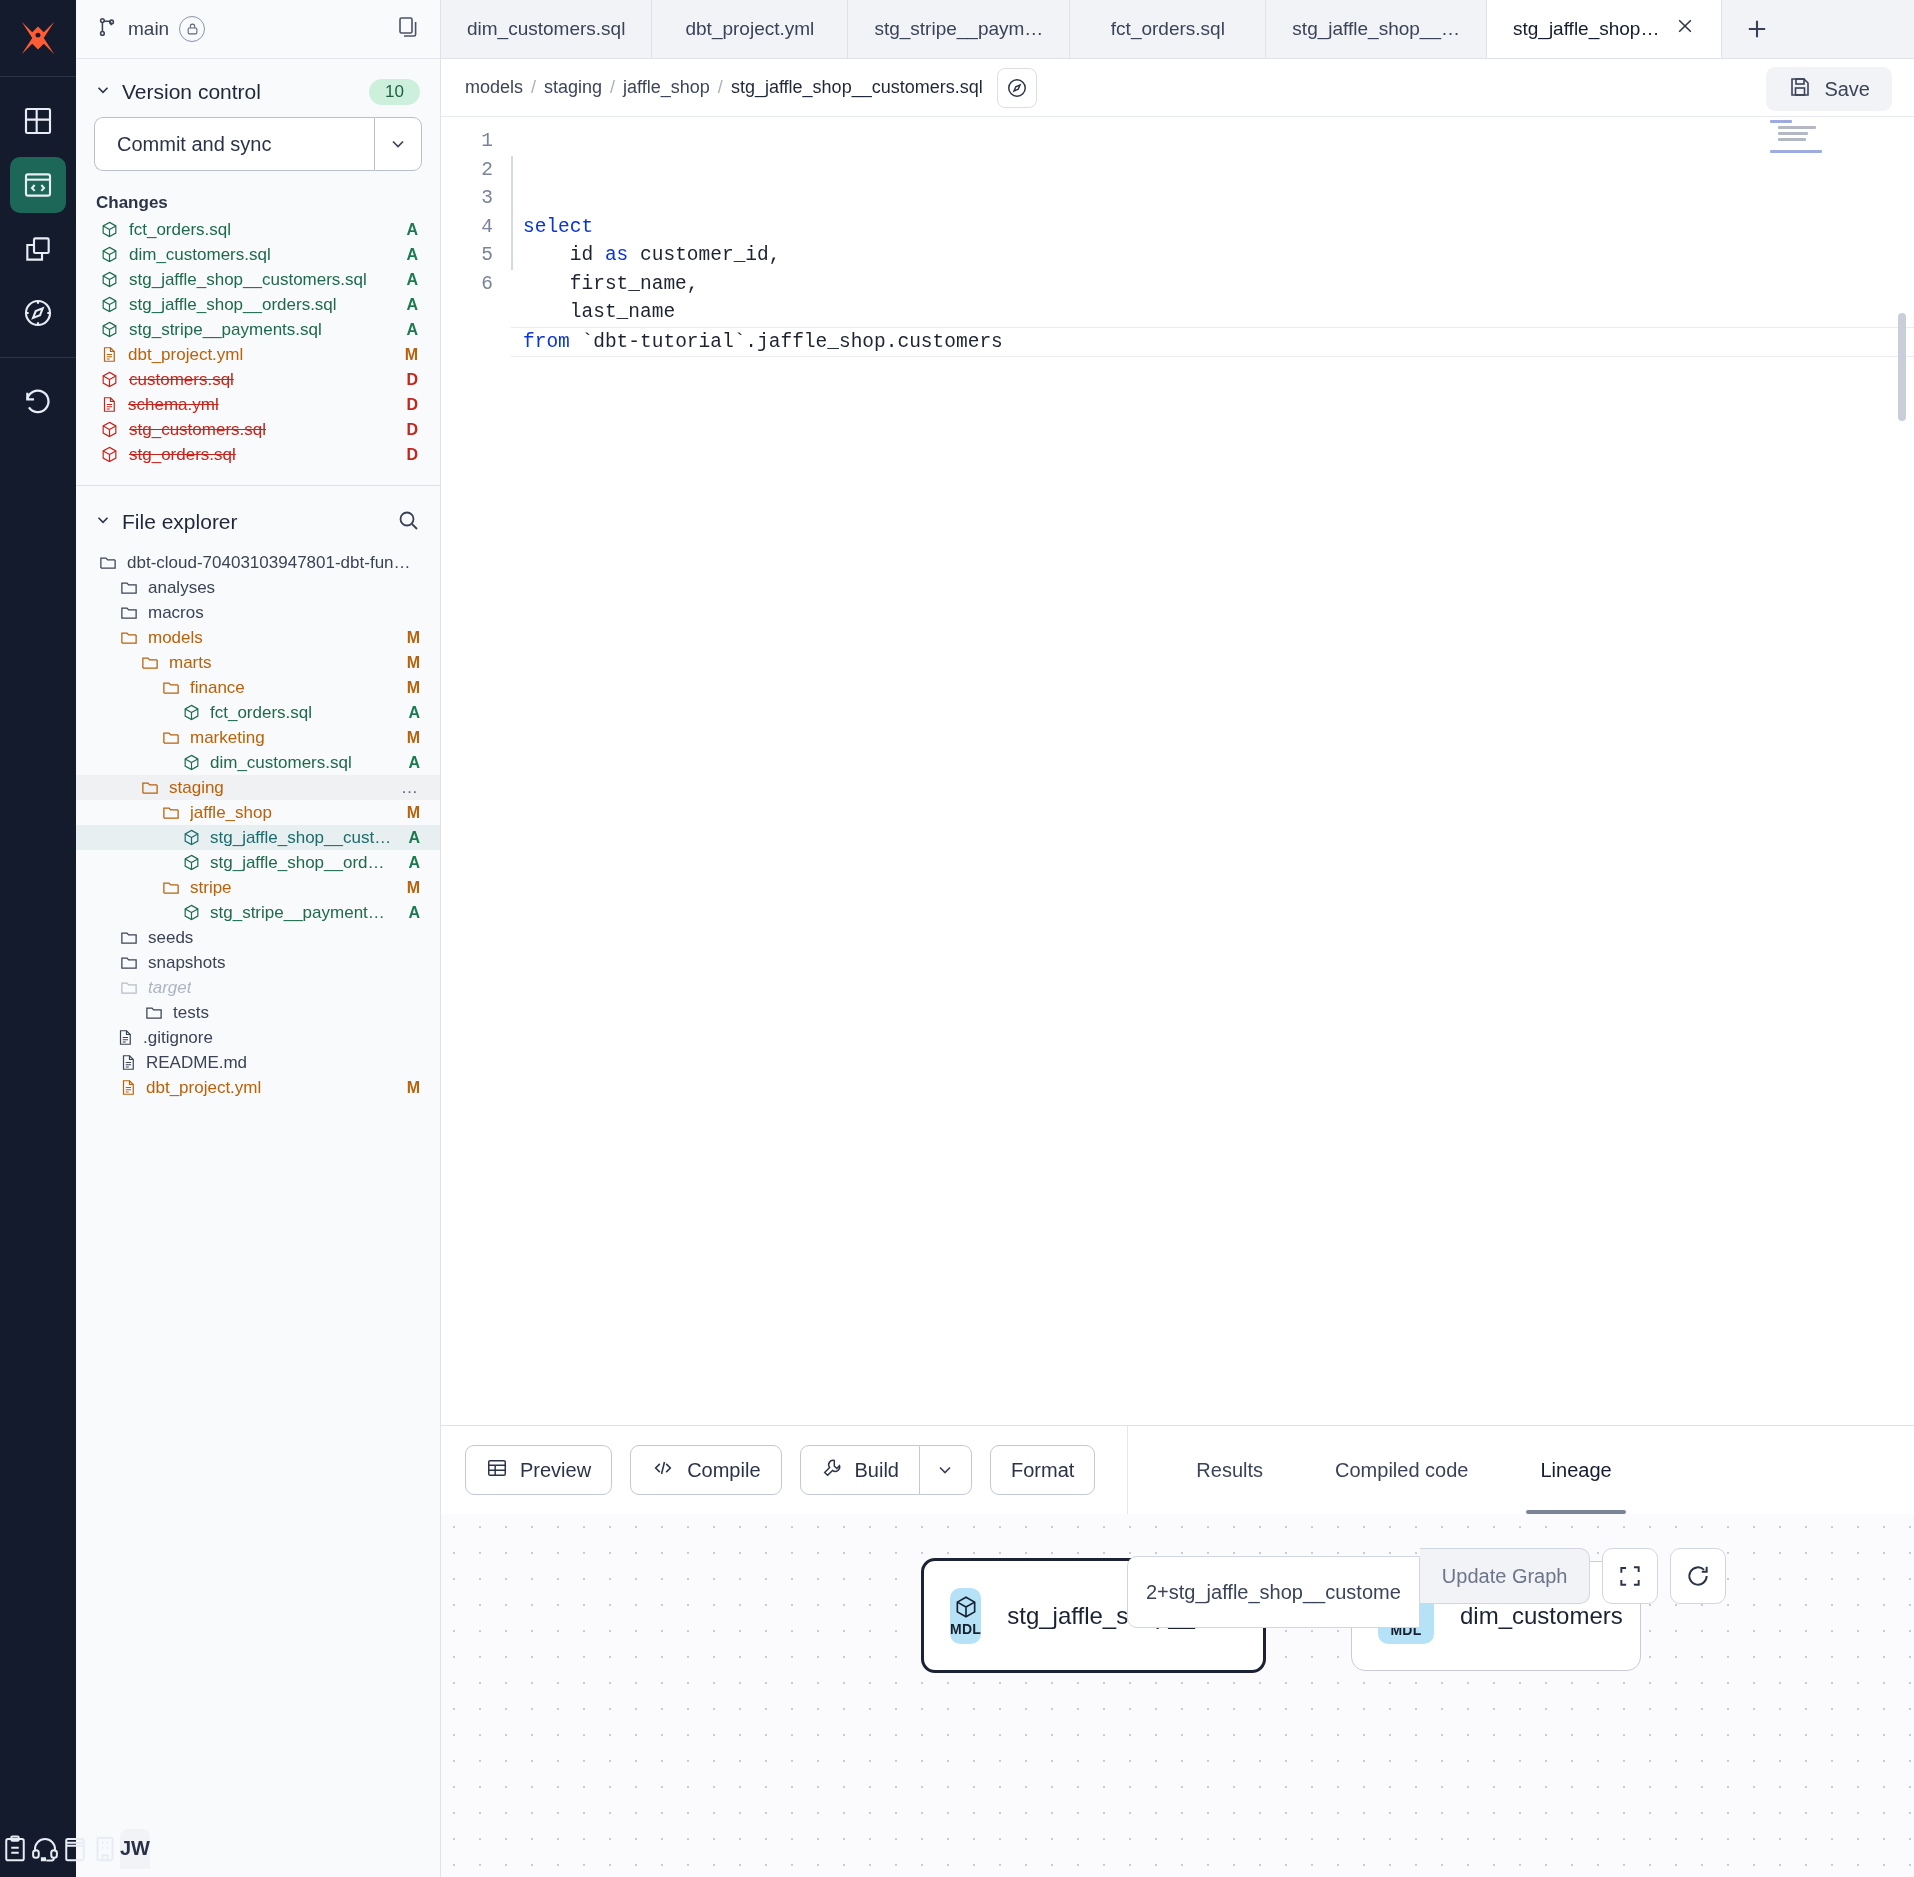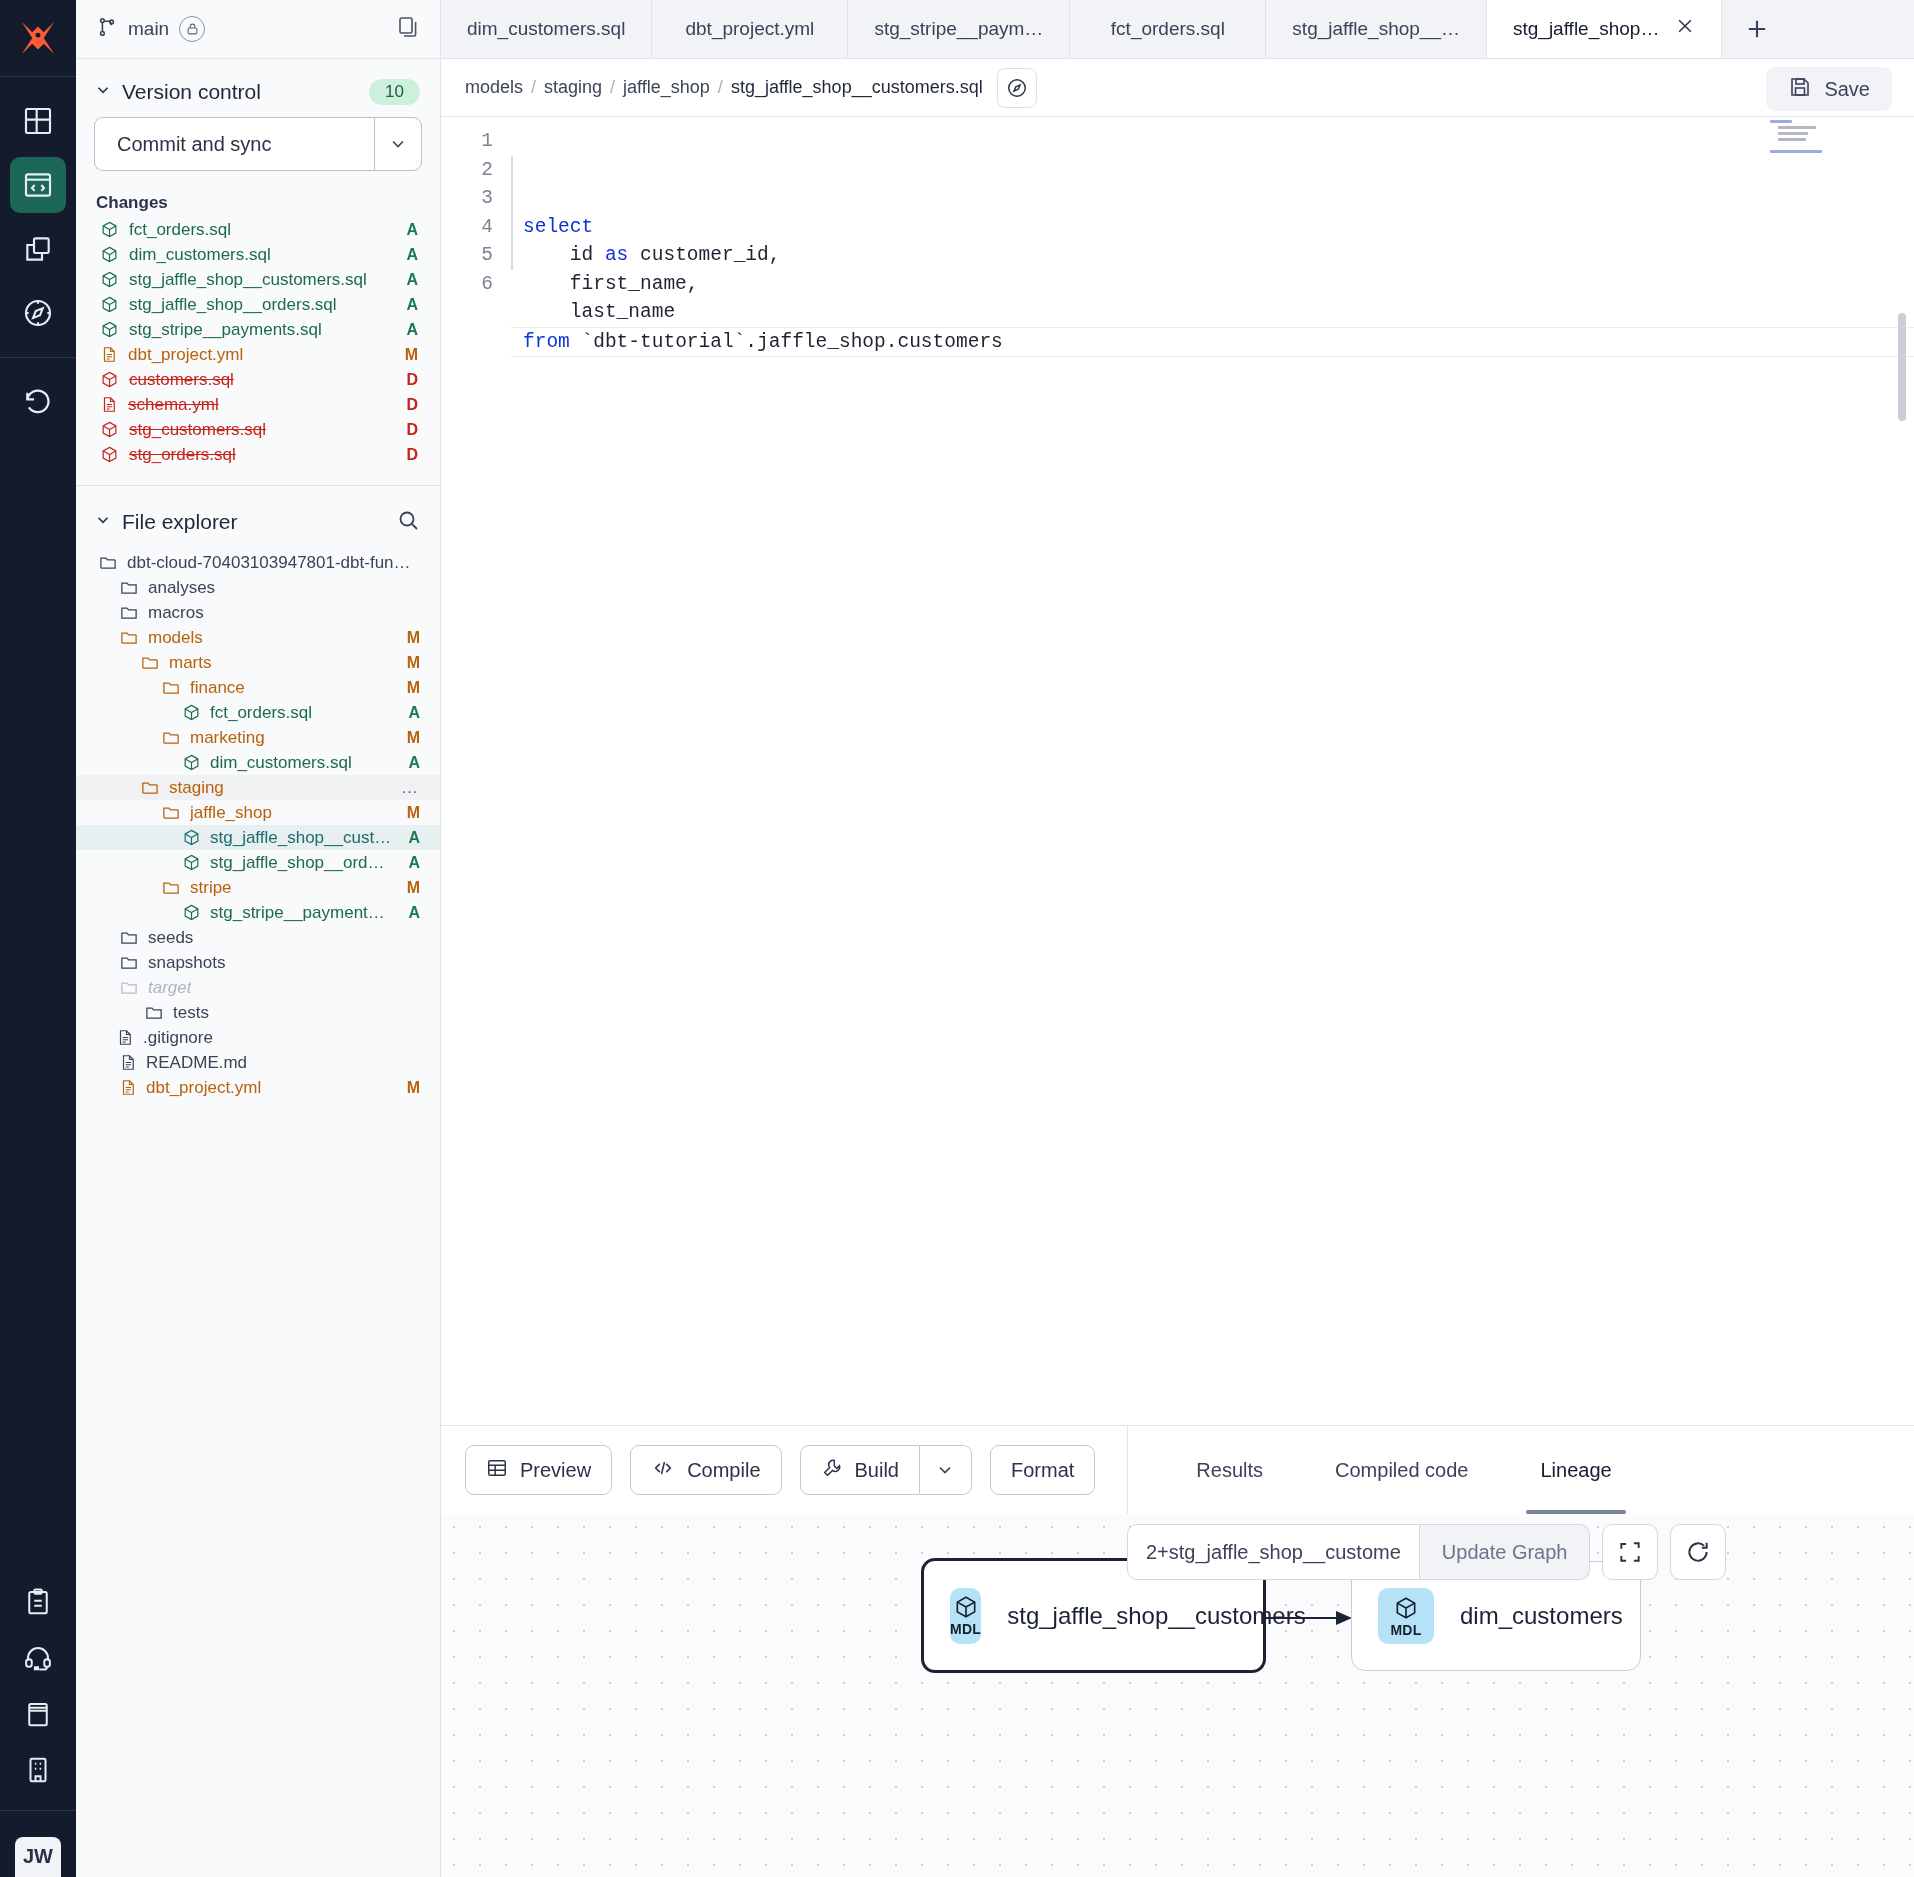--- a/index.html
+++ b/index.html
@@ -19,21 +19,21 @@
   }
   .rail-logo { height: 76px; display: flex; align-items: center; justify-content: center; width: 100%; }
   .rail-sep { width: 100%; height: 1px; background: #2b3347; }
   .rail-group { padding-top: 16px; display: flex; flex-direction: column; align-items: center; gap: 8px; width: 100%;}
   .rail-btn {
     width: 56px; height: 56px; border-radius: 10px;
     display: flex; align-items: center; justify-content: center;
     color: #e8edf5;
   }
   .rail-btn.active { background: #1c6758; }
-  .rail-bottom { position: absolute; bottom: 0; width: 100%; display:flex; flex-direction:column; align-items:center; }
+  .rail-bottom { position: absolute; bottom: 0; width: 100%; display:flex; flex-direction:row; align-items:center; }
   .rail-avatar {
     width: 46px; height: 40px; border-radius: 8px 8px 0 0; background: #f1f3f7;
     color: #2a3147; font-size: 20px; font-weight: 700;
     display:flex; align-items:flex-start; justify-content:center; padding-top: 8px;
     margin-bottom: 0;
   }
 
   
   .sidebar {
     width: 365px; flex: 0 0 365px; background: #f9fafb;
@@ -192,23 +192,23 @@
     display: flex; flex-direction: column; align-items: center; justify-content: center;
     color: #16202f; gap: 1px;
   }
   .node-badge .mdl { font-size: 14px; font-weight: 600; letter-spacing: .3px; }
   .node-label { font-size: 24px; color: #1b2234; }
 
   .graph-ctrl {
     position: absolute; display: flex; align-items: center;
   }
   .ctrl-input {
-    height: 56px; min-width: 282px; border: 1.2px solid #d2d6de; border-radius: 10px 0 0 10px;
+    height: 72px; min-width: 282px; border: 1.2px solid #d2d6de; border-radius: 10px 0 0 10px;
     background: #fff; display:flex; align-items:center; padding: 0 18px; font-size: 20px; color: #3b4358;
-    overflow:hidden; white-space:nowrap;
+    overflow:hidden; white-space:nowrap;margin-top:32px;
   }
   .ctrl-update {
     height: 56px; padding: 0 22px; border: 1.2px solid #d2d6de; border-left: none; border-radius: 0 10px 10px 0;
     background: #f1f3f6; display:flex; align-items:center; font-size: 20px; color: #6d7589;
   }
   .icon-sq {
     width: 56px; height: 56px; border: 1.2px solid #d2d6de; border-radius: 10px; background: #fff;
     display:flex; align-items:center; justify-content:center; color:#2b3348; margin-left: 12px;
   }
   .edge { position: absolute; }

